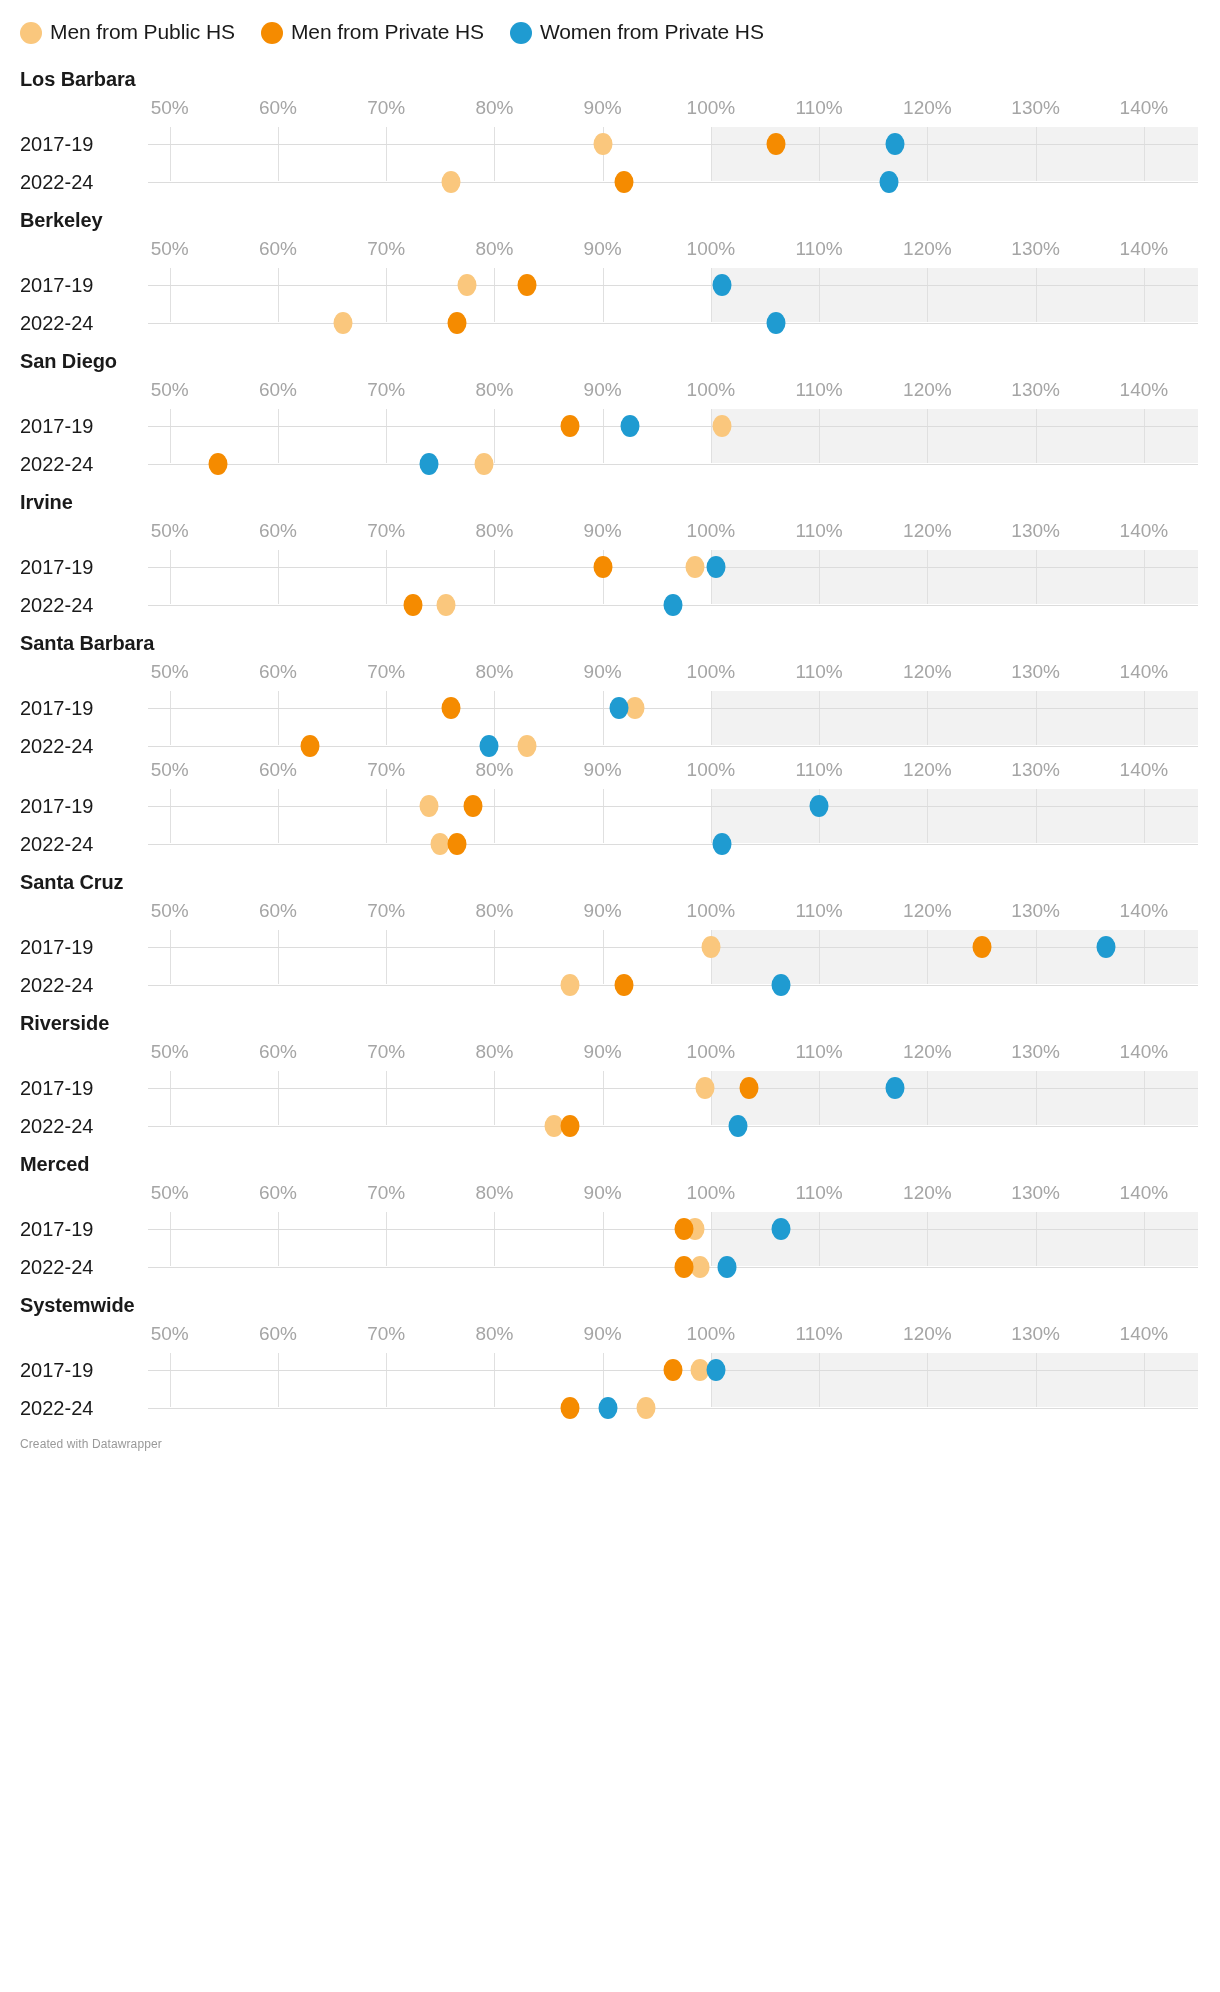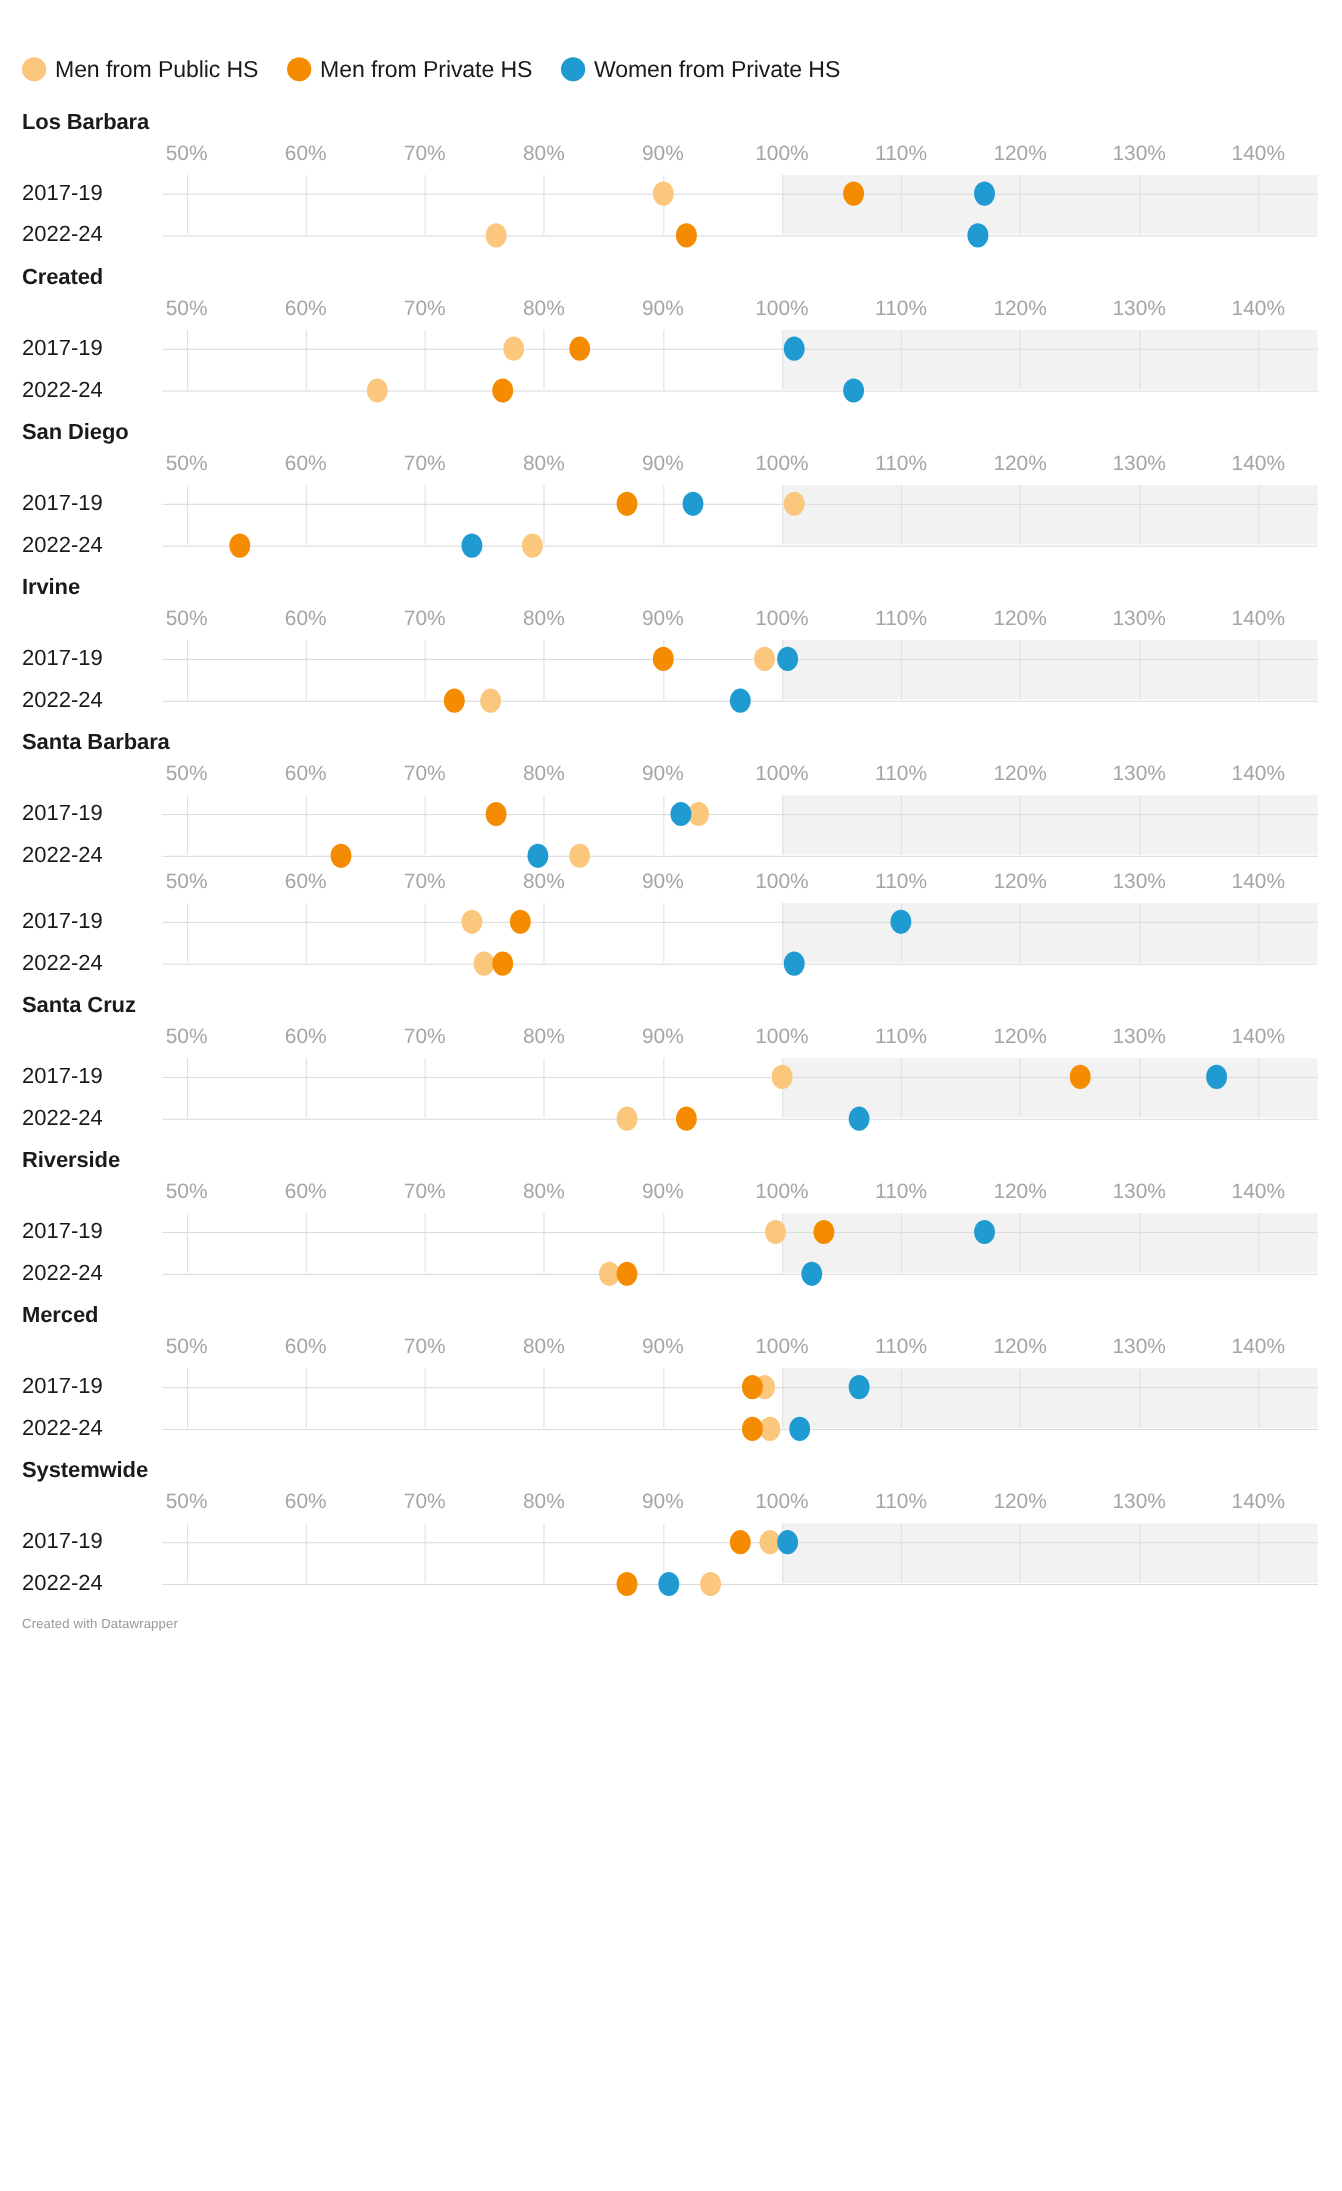--- a/index.html
+++ b/index.html
@@ -22,24 +22,23 @@
   
   .legend {
     display: flex;
     align-items: center;
     gap: 0;
     padding: 6px 0 10px 0;
     flex-wrap: nowrap;
   }
   .legend-item {
     display: flex;
-    align-items: flex-start;
+    align-items: flex-end;
     margin-right: 26px;
     white-space: nowrap;
-    margin-top: 32px;
   }
   .legend-swatch {
     width: 22px;
     height: 22px;
     border-radius: 50%;
     margin-right: 8px;
     flex: 0 0 auto;
   }
   .legend-label {
     font-size: 21px;
@@ -175,21 +174,21 @@
           <div class="row" style="top: 72px;">
             <div class="row-label">2022-24</div>
             <div class="row-line" style="left: 128px; width: 1050px;"></div>
             <div class="dot" title="76%" style="left: 431.093px; background: rgb(250, 199, 125);"></div>
             <div class="dot" title="92%" style="left: 604.289px; background: rgb(245, 139, 0);"></div>
             <div class="dot" title="116.5%" style="left: 869.495px; background: rgb(31, 155, 209);"></div>
           </div>
         </div>
       </div>
       <div class="panel">
-        <div class="panel-title">Created</div>
+        <div class="panel-title">Berkeley</div>
         <div class="plot">
           <div class="band" style="left: 690.887px; width: 487.113px;"></div>
           <div class="gridline" style="left: 149.649px;"></div>
           <div class="tick-label" style="left: 149.649px;">50%</div>
           <div class="gridline" style="left: 257.897px;"></div>
           <div class="tick-label" style="left: 257.897px;">60%</div>
           <div class="gridline" style="left: 366.144px;"></div>
           <div class="tick-label" style="left: 366.144px;">70%</div>
           <div class="gridline" style="left: 474.392px;"></div>
           <div class="tick-label" style="left: 474.392px;">80%</div>

